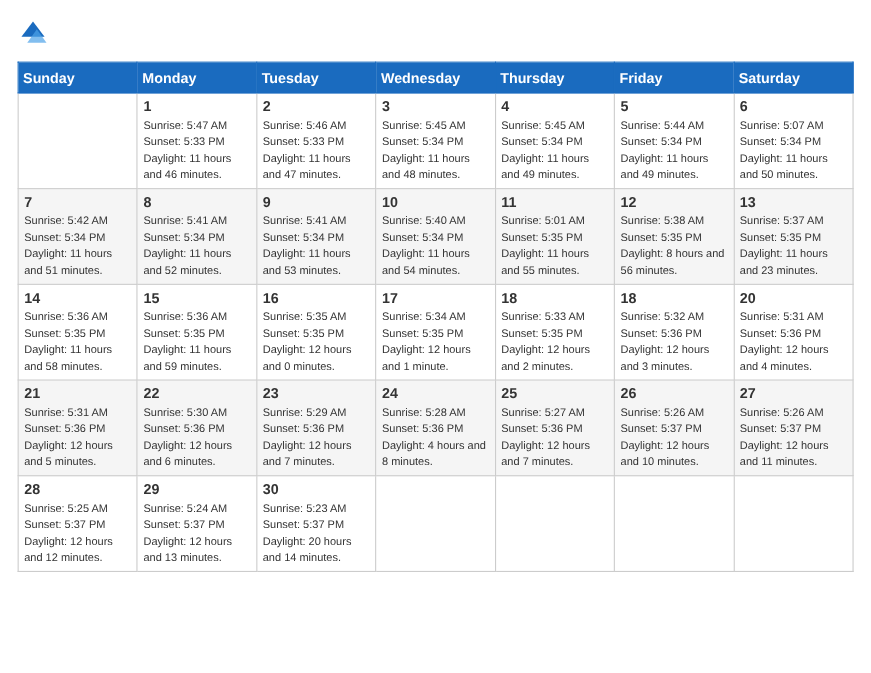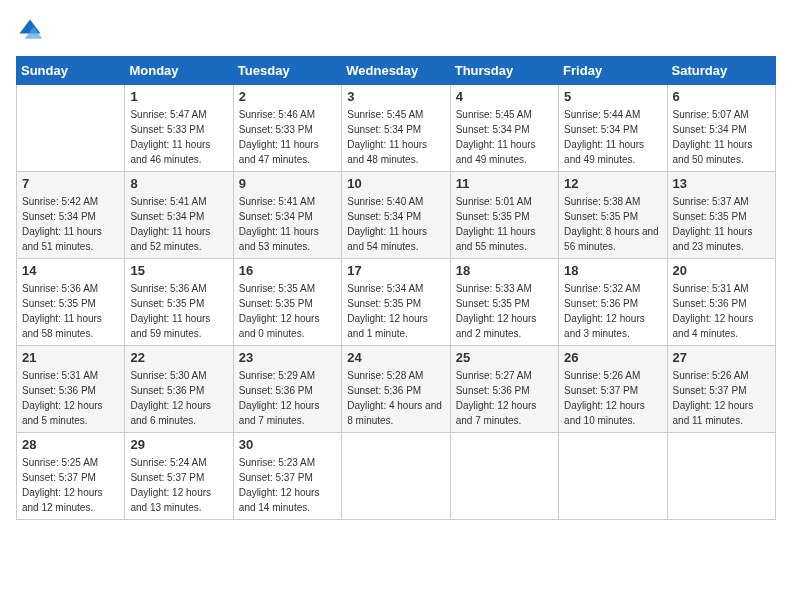--- a/index.html
+++ b/index.html
@@ -359,21 +359,21 @@
           <span>Sunrise: 5:24 AM</span><br>
           <span>Sunset: 5:37 PM</span><br>
           <span>Daylight: 12 hours and 13 minutes.</span>
         </div>
       </td>
         <td>
         <span class="day-number">30</span>
         <div class="day-info">
           <span>Sunrise: 5:23 AM</span><br>
           <span>Sunset: 5:37 PM</span><br>
-          <span>Daylight: 12 hours and 14 minutes.</span>
+          <span>Daylight: 20 hours and 14 minutes.</span>
         </div>
       </td>
         <td class="empty-cell"></td>
         <td class="empty-cell"></td>
         <td class="empty-cell"></td>
         <td class="empty-cell"></td>
       </tr>
     </tbody>
 </table>
 

